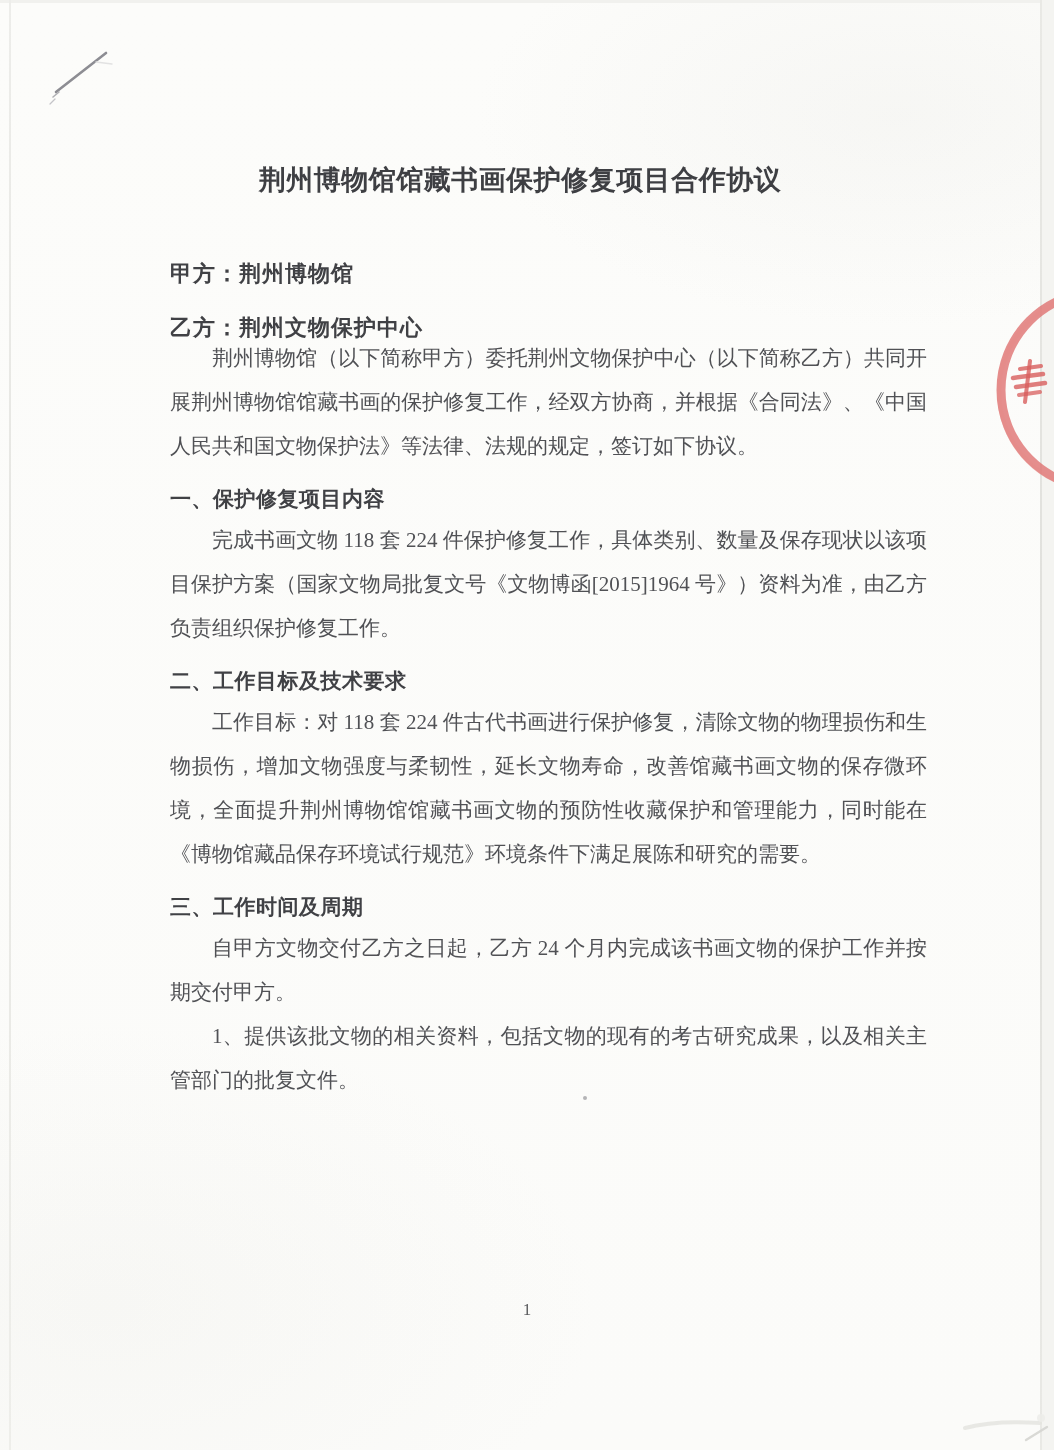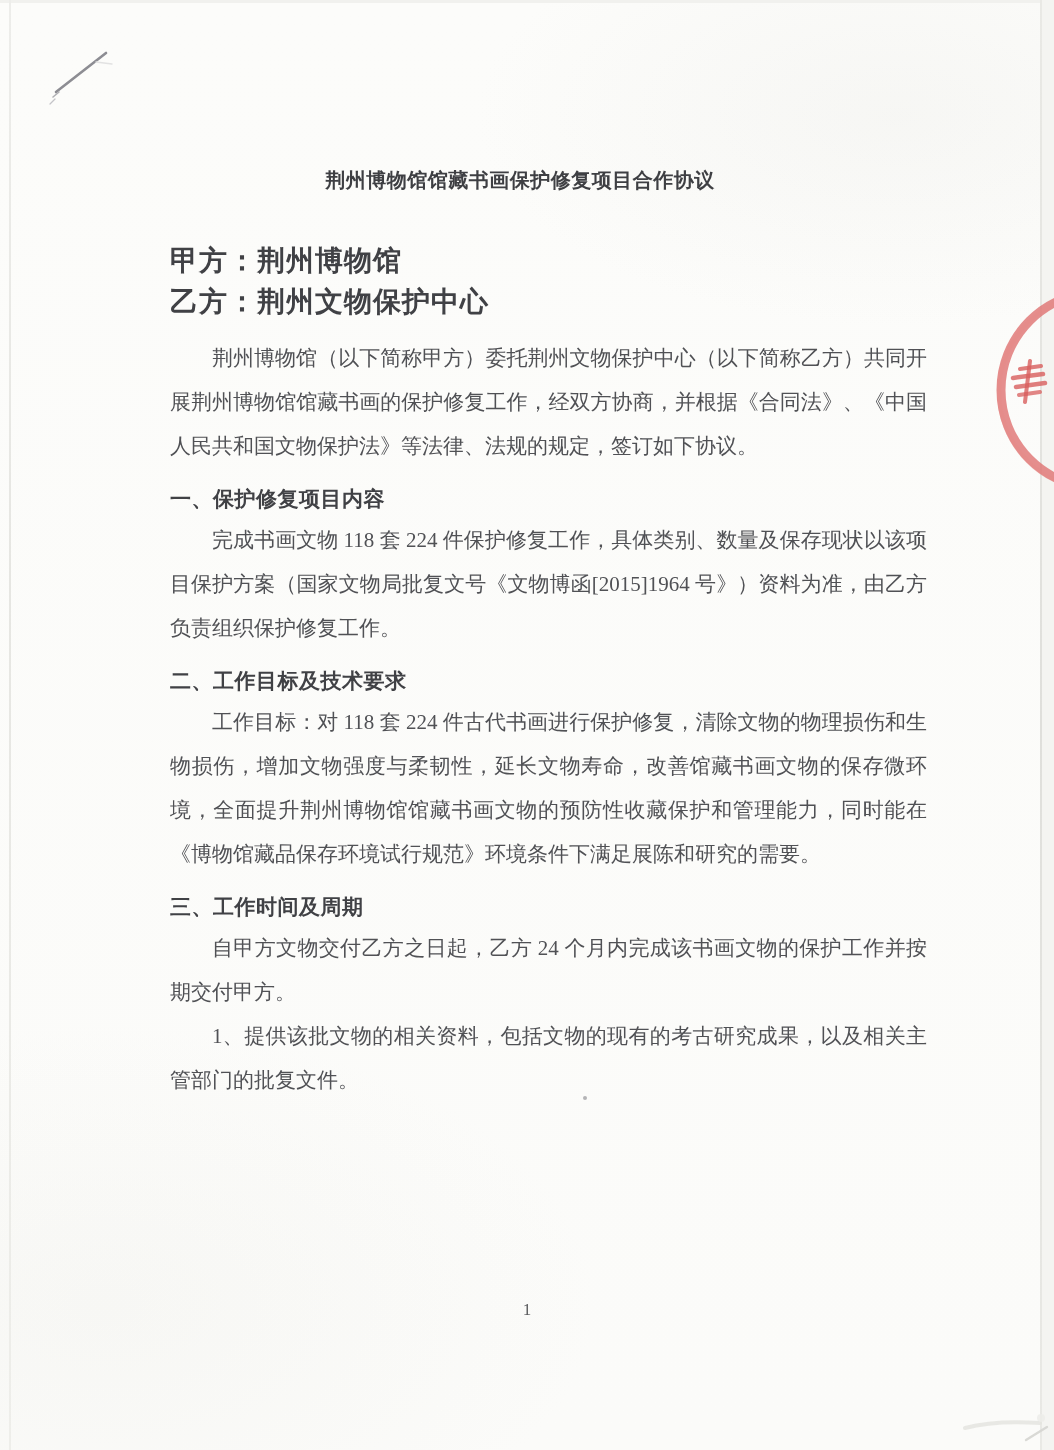--- a/index.html
+++ b/index.html
@@ -32,32 +32,33 @@
     background: #f4f4f1;
   }
   .edge-top {
     position: absolute; left: 0; top: 0; width: 1054px; height: 3px;
     background: #f1f1ee;
   }
 
   .doc-title {
     position: absolute; left: 0; top: 156px; width: 1040px;
     text-align: center;
-    font-size: 20px; line-height: 48px;
+    font-size: 27px; line-height: 48px;
     font-weight: 600;
     color: #3e3f43;
     letter-spacing: 0.5px;
   }
   .parties {
     position: absolute; left: 170px; top: 240px; width: 760px;
   }
   .party-line {
-    font-size: 28px; line-height: 41px;
+    font-size: 22px; line-height: 41px;
     font-weight: bold; color: #404145;
     letter-spacing: 1px;
+    margin-top: 13px;
   }
   .doc-text {
     position: absolute; left: 170px; top: 336px; width: 757px;
     font-size: 21px; line-height: 44px;
     text-align: justify;
     color: #505155;
   }
   .doc-text p { text-indent: 2em; margin: 0; }
   .sec-heading {
     font-weight: bold; color: #404145;

